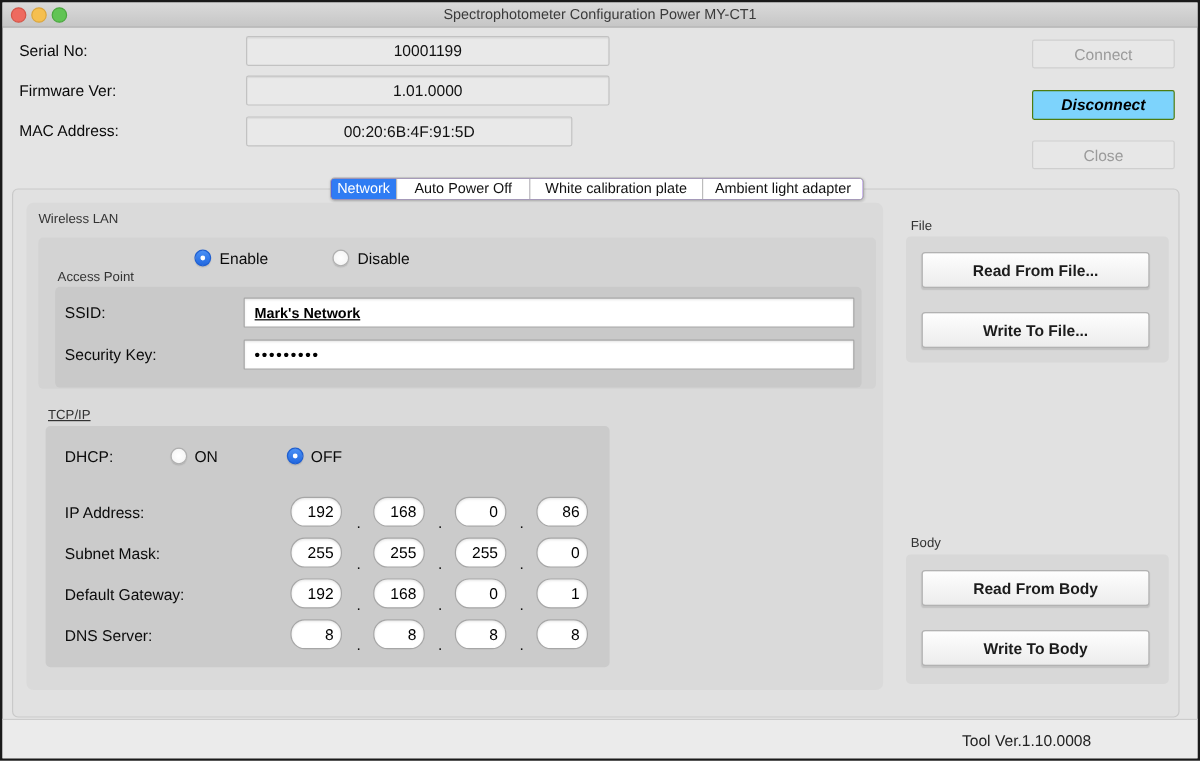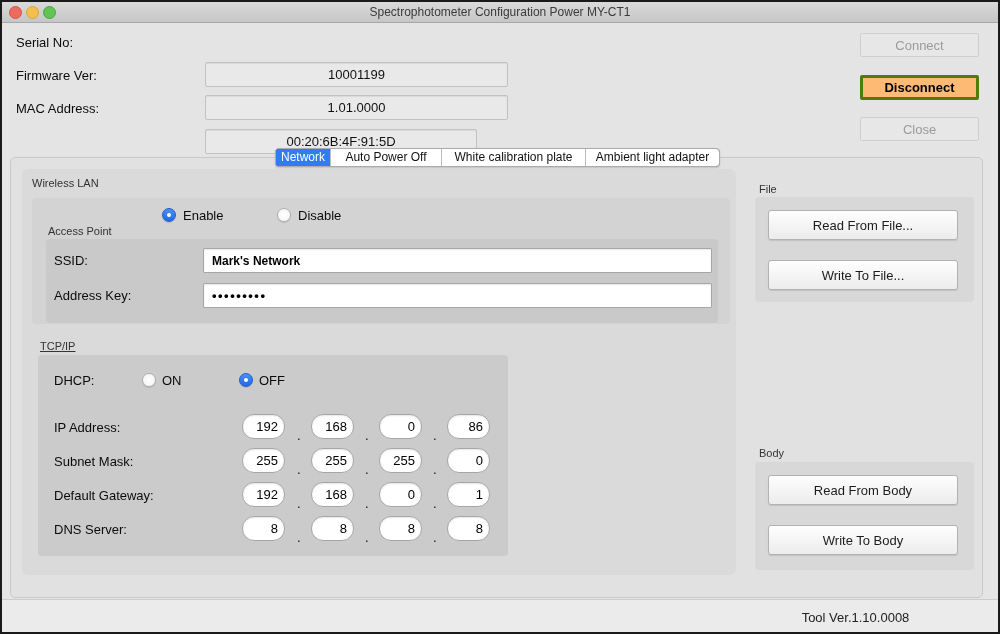--- a/index.html
+++ b/index.html
@@ -26,31 +26,31 @@
     text-align:center; font-size:12px; color:#3a3a3a;
   }
 
   .label   { font-size:13px; color:#0b0b0b; line-height:14px; white-space:nowrap; }
   .grouplabel { font-size:11px; color:#333; line-height:12px; white-space:nowrap; }
 
   
   .valuebox {
     background:#e9e9e9; border:1px solid #c2c2c2; border-radius:2px;
     box-shadow:inset 0 1px 1px rgba(0,0,0,0.07);
-    font-size:13px; color:#111; text-align:center; line-height:23px;margin-top:32px;
+    font-size:13px; color:#111; text-align:center; line-height:23px;
   }
 
   
   .pushbtn {
     font-family:"Liberation Sans", sans-serif;
     background:#e7e7e7; border:1px solid #cfcfcf; border-radius:2px;
     font-size:13px; color:#9b9b9b; text-align:center;
   }
   .pushbtn.active {
-    background:#fdba74; border:3px solid #4d7c0f; color:#000; font-weight:700;
+    background:#7dd3fc; border:1px solid #4d7c0f; color:#000; font-weight:700;font-style:italic;
   }
 
   
   .tabbar {
     position:absolute; left:273px; top:146px; height:19px; display:flex;
     border:1px solid #acacac; border-radius:4px; overflow:hidden;
     background:#6d28d9; box-shadow:0 1px 2px rgba(0,0,0,0.15);
   }
   .tabseg {
     height:100%; line-height:17px; font-size:12px; color:#111; text-align:center;
@@ -88,35 +88,35 @@
     content:""; position:absolute; left:4px; top:4px; width:4px; height:4px;
     border-radius:50%; background:#fff;
   }
 
   
   .whitefield {
     position:absolute; background:#fff; border:1px solid #a6a6a6; border-radius:1px;
     box-shadow:inset 0 1px 2px rgba(0,0,0,0.10);
     font-family:"Liberation Sans", sans-serif; font-size:12px; color:#000;
   }
-  .ssid  { font-weight:700; padding-left:8px; }
+  .ssid  { font-weight:700; padding-left:8px;text-decoration:underline; }
   .seckey{ font-weight:700; letter-spacing:1.5px; font-size:13px; padding-left:8px; }
   .octet {
     position:absolute; width:43px; height:25px; background:#fff;
     border:1px solid #a6a6a6; border-radius:12px;
     box-shadow:inset 0 1px 2px rgba(0,0,0,0.10);
     font-family:"Liberation Sans", sans-serif; font-size:13px; color:#000;
     text-align:right; padding-right:6px;
   }
   .ipdot { position:absolute; font-size:13px; color:#111; }
 
   
   .bigbtn {
     position:absolute; left:766px; width:190px; height:30px;
-    font-family:"Liberation Sans", sans-serif; font-size:13px; font-weight:400; color:#1c1c1c;
+    font-family:"Liberation Sans", sans-serif; font-size:13px; font-weight:700; color:#1c1c1c;
     background:linear-gradient(#fefefe,#ececec); border:1px solid #b2b2b2; border-radius:3px;
     box-shadow:0 1px 1px rgba(0,0,0,0.10); text-align:center;
   }
 
   .footerstrip {
     position:absolute; left:0; right:0; top:597px; bottom:0;
     background:#ebebeb; border-top:1px solid #cccccc;
   }
   .footertext { font-size:13px; color:#222; text-align:center; }
 </style>
@@ -160,21 +160,21 @@
   <div class="radio sel" style="left:160px; top:206px;"></div>
   <div class="abs label" style="left:181px; top:207px;">Enable</div>
   <div class="radio" style="left:275px; top:206px;"></div>
   <div class="abs label" style="left:296px; top:207px;">Disable</div>
 
   <div class="abs grouplabel" style="left:46px; top:223px;">Access Point</div>
   <div class="groupbox apbox"></div>
 
   <div class="abs label" style="left:52px; top:252px;">SSID:</div>
   <input class="whitefield ssid" style="left: 201px; top: 246px; width: 509px; height: 25px;" value="Mark's Network">
-  <div class="abs label" style="left:52px; top:287px;">Address Key:</div>
+  <div class="abs label" style="left:52px; top:287px;">Security Key:</div>
   <input class="whitefield seckey" style="left: 201px; top: 281px; width: 509px; height: 25px;" value="•••••••••">
 
   <div class="abs grouplabel" style="left:38px; top:338px;text-decoration:underline;">TCP/IP</div>
   <div class="groupbox tcpbox"></div>
 
   <div class="abs label" style="left:52px; top:372px;">DHCP:</div>
   <div class="radio" style="left:140px; top:371px;"></div>
   <div class="abs label" style="left:160px; top:372px;">ON</div>
   <div class="radio sel" style="left:237px; top:371px;"></div>
   <div class="abs label" style="left:257px; top:372px;">OFF</div>

